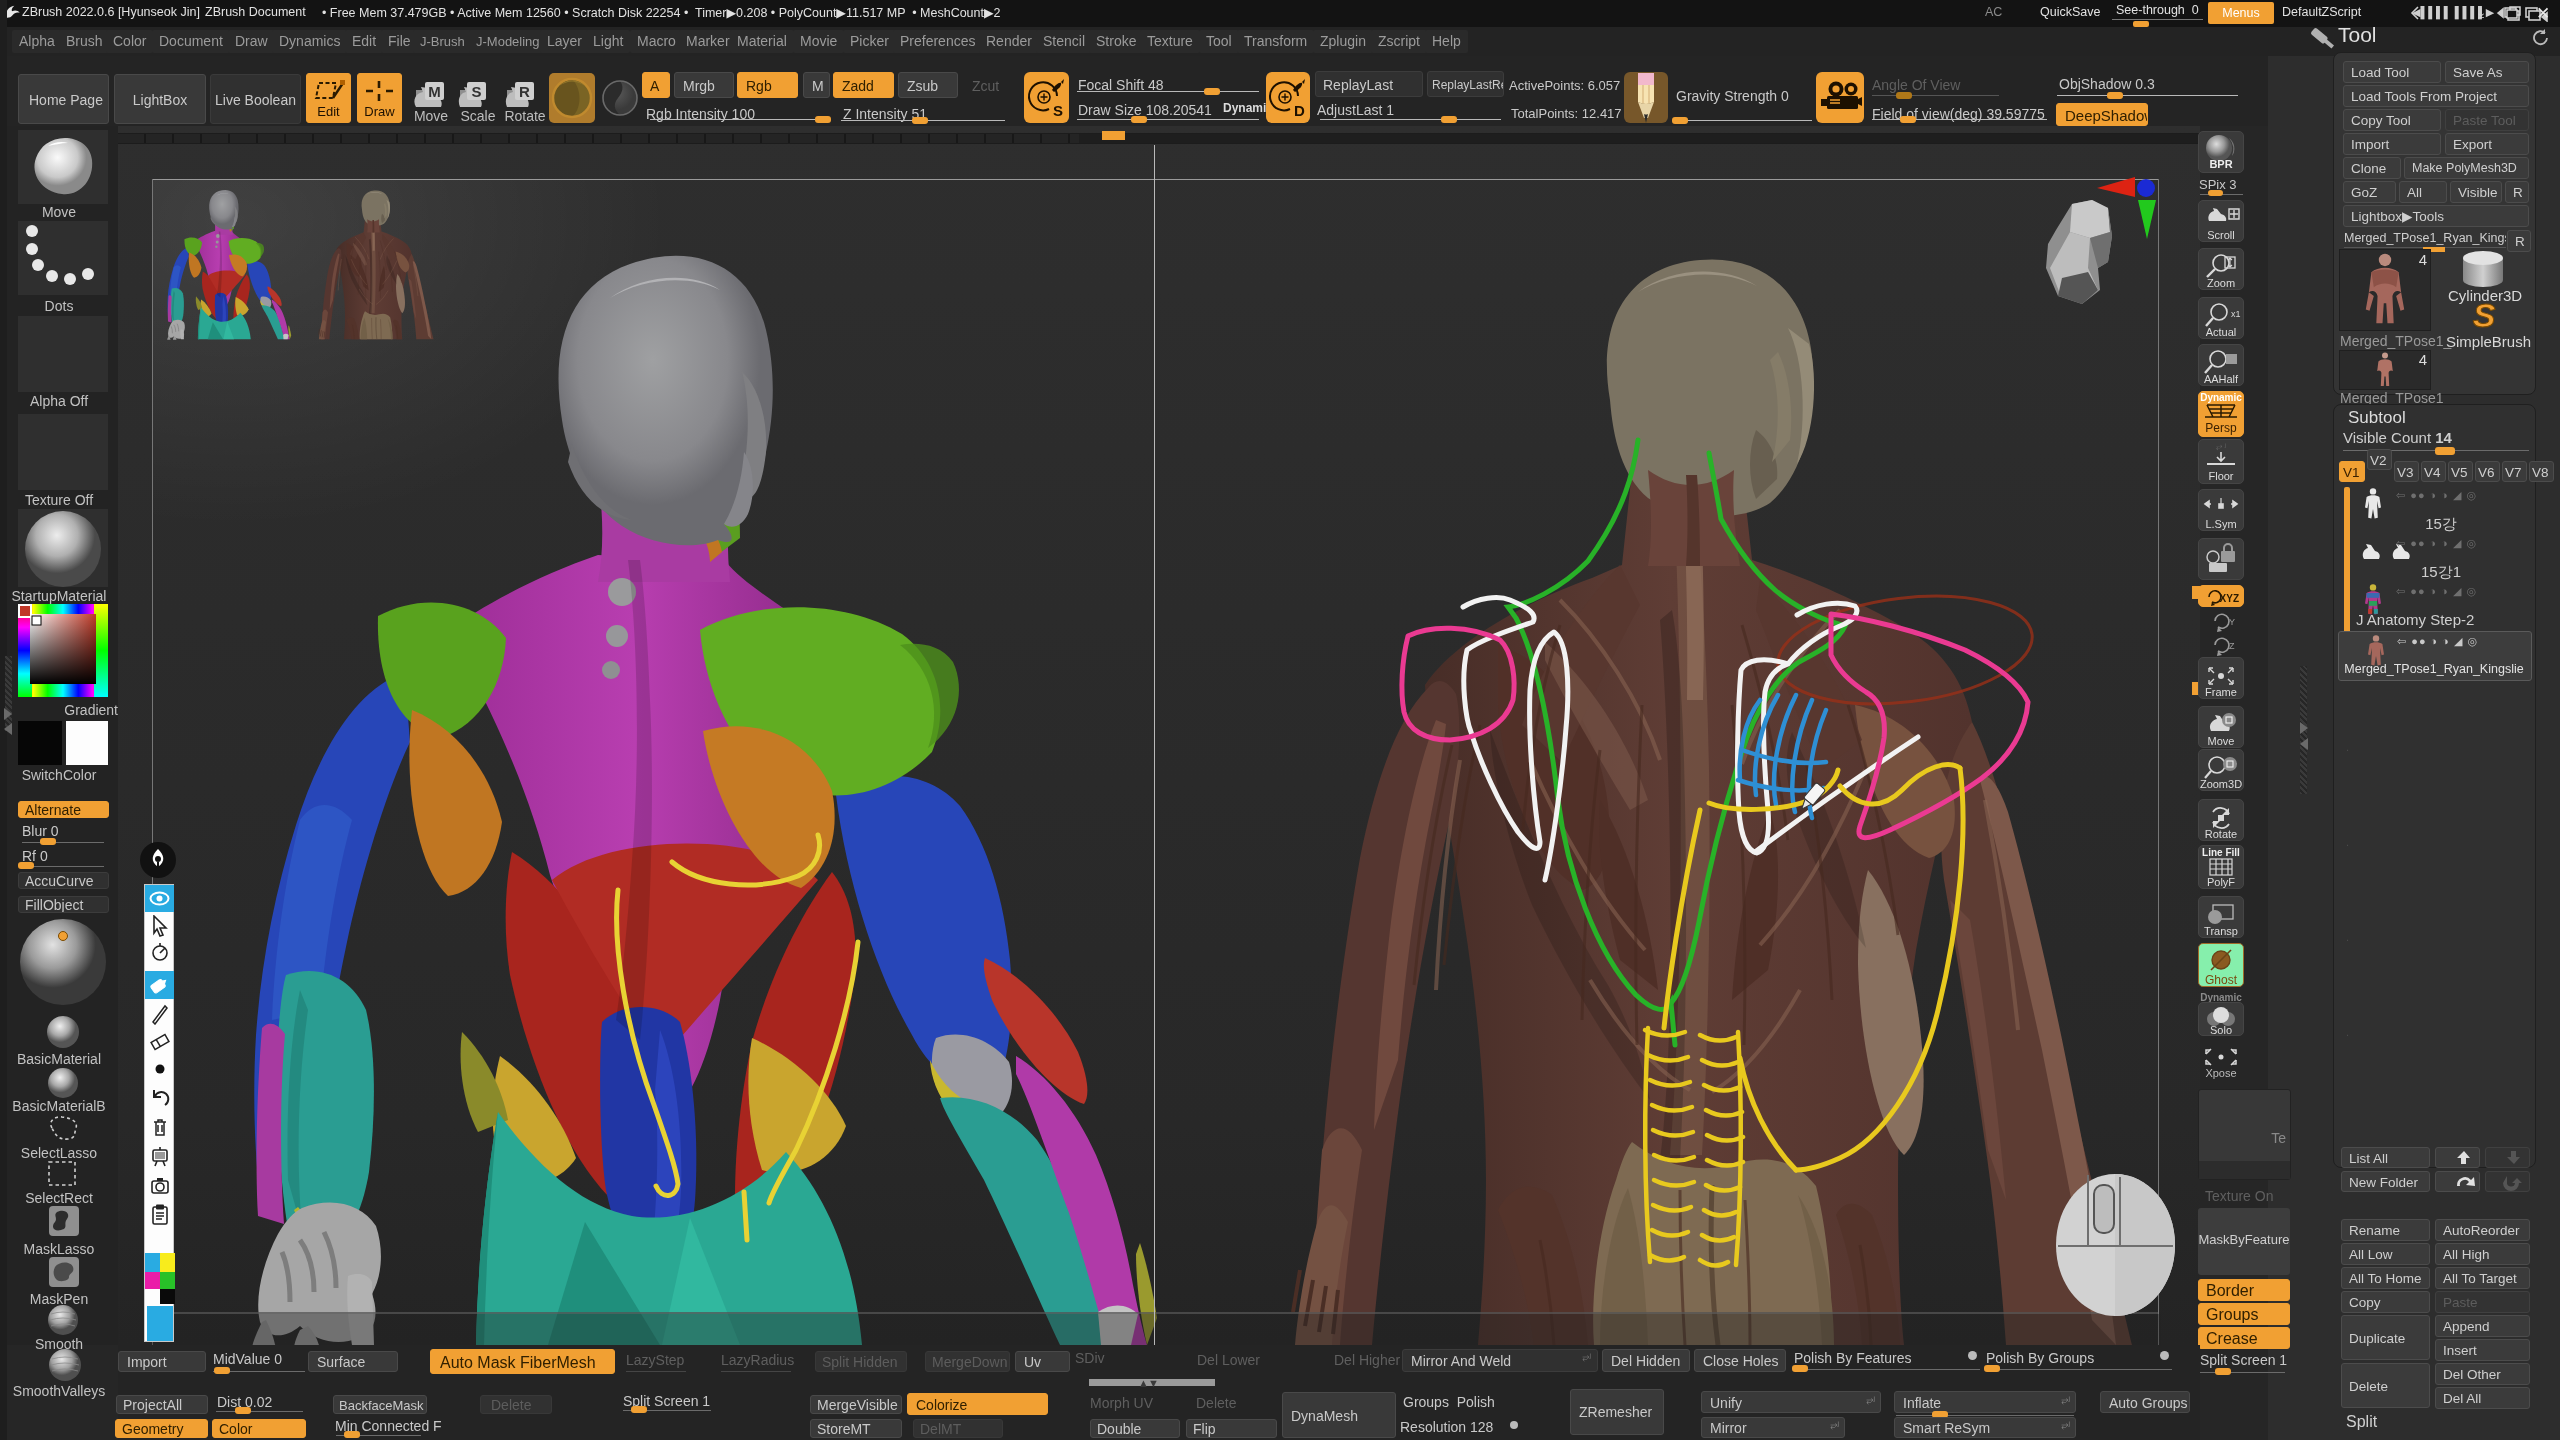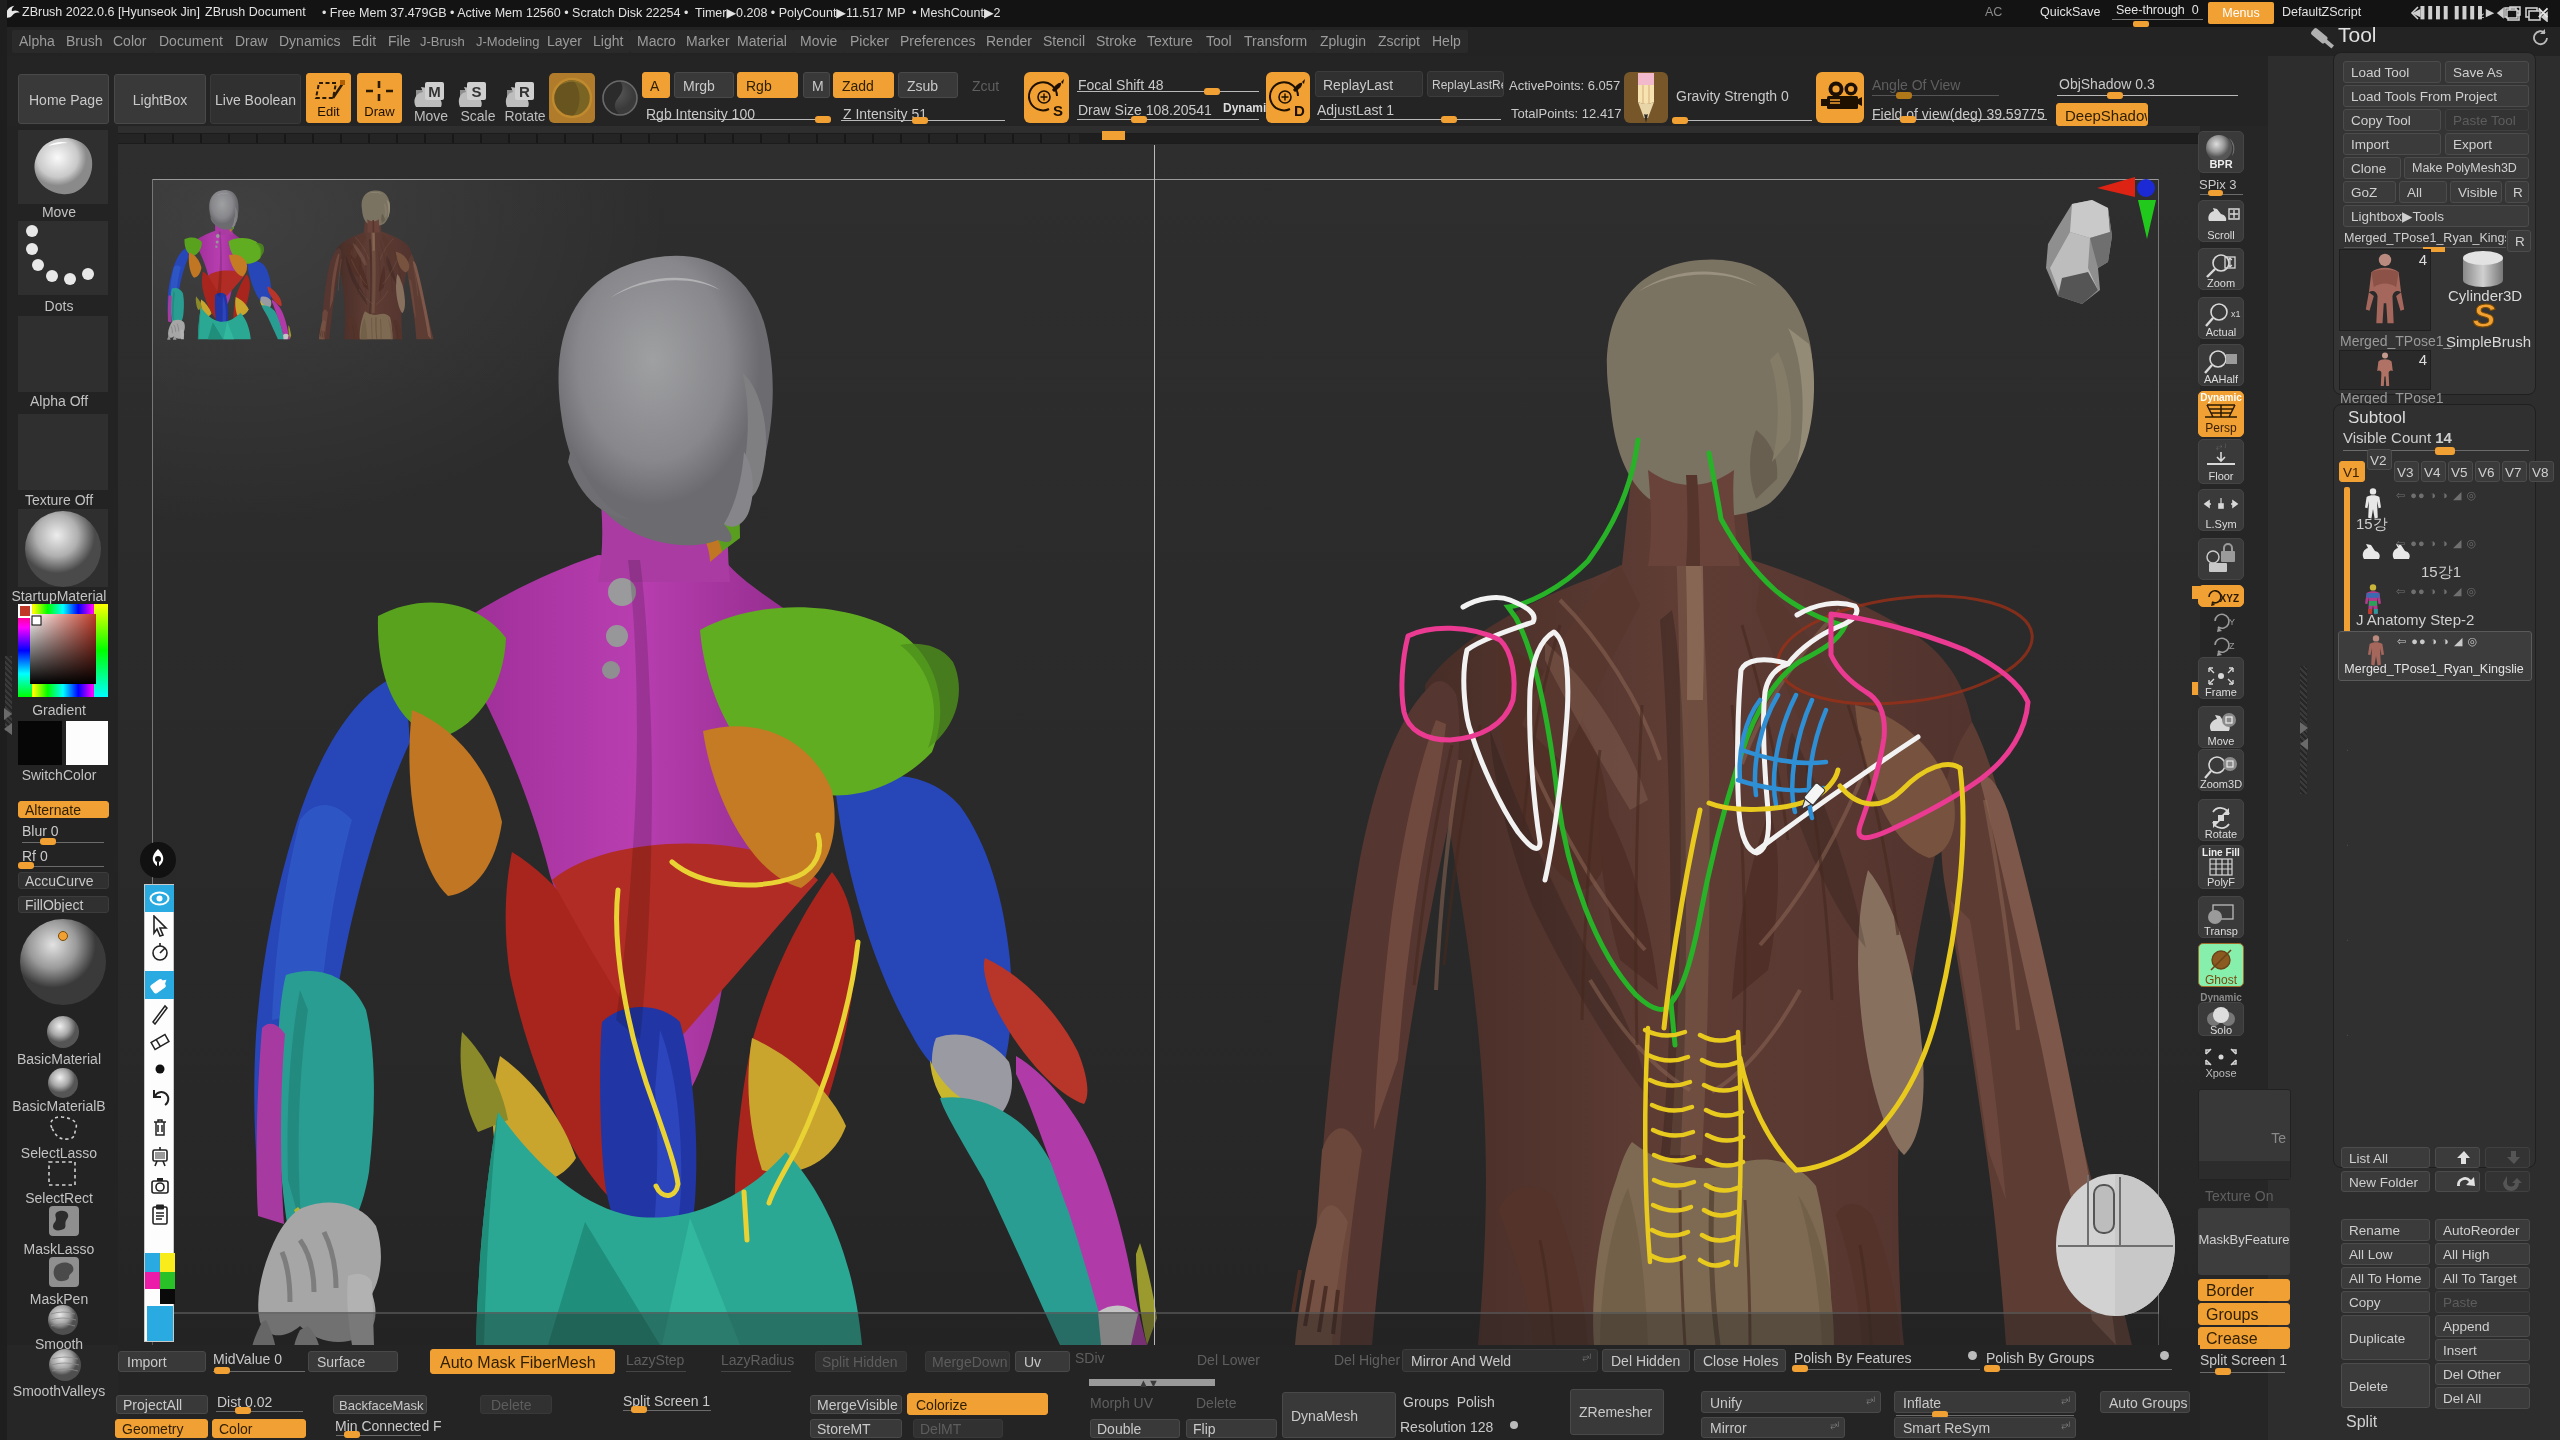--- a/index.html
+++ b/index.html
@@ -348,21 +348,21 @@
         </defs>
         <rect width="90" height="93" fill="url(#hueh)"></rect>
         <rect width="14" height="93" fill="url(#huev)"></rect>
         <rect x="76" width="14" height="93" fill="url(#huev2)"></rect>
         <rect x="12" y="10" width="66" height="70" fill="url(#satx)"></rect>
         <rect x="12" y="10" width="66" height="70" fill="url(#valy)"></rect>
         <rect x="1" y="1" width="12" height="12" fill="#c03828" stroke="#fff" stroke-width="2"></rect>
         <rect x="14" y="12" width="9" height="9" fill="#fff" stroke="#000" stroke-width="1"></rect>
       </svg>
     </div>
-    <div class="tlabel" style="top:576px;text-align:center;">Gradient</div>
+    <div class="tlabel" style="top:576px;text-align:right;">Gradient</div>
     <div class="abs" style="left:18px;top:595px;width:44px;height:44px;background:#060606"></div>
     <div class="abs" style="left:66px;top:595px;width:42px;height:44px;background:#fdfdfd"></div>
     <div class="tlabel" style="top:641px">SwitchColor</div>
     <div class="btn orange" style="left:18px;top:675px;width:91px;height:17px;line-height:17px;text-indent:6px">Alternate</div>
     <span class="lbl" style="left:22px;top:697px">Blur 0</span>
     <div class="slider" style="left:22px;top:716px;width:82px"></div>
     <div class="shandle" style="left:40px;top:712px"></div>
     <span class="lbl" style="left:22px;top:722px">Rf 0</span>
     <div class="slider" style="left:22px;top:740px;width:82px"></div>
     <div class="shandle" style="left:18px;top:736px"></div>
@@ -845,21 +845,21 @@
     <div class="abs" style="left:76px;top:487px;width:6px;height:180px;background:#f1a033;border-radius:2px"></div>
 
     <div class="abs" style="left:88px;top:487px;width:180px;height:46px">
       <svg width="34" height="46" viewBox="0 0 34 46">
         <g fill="#e8e8e8" transform="translate(17,2) scale(.4)">
           <circle cx="0" cy="6" r="8"></circle>
           <path d="M-16 20 C-8 14 8 14 16 20 L20 46 14 48 10 30 12 72 4 74 0 50 -4 74 -12 72 -10 30 -14 48 -20 46Z"></path>
         </g>
       </svg>
       <span class="stctl" style="left:40px;top:2px">⇦ ●● ◑ ◑ ◢ ◎</span>
-      <div class="abs" style="left:0;top:28px;width:170px;text-align:left;color:#cfcfcf;font-size:15px">15강</div>
+      <div class="abs" style="left:0;top:28px;width:170px;text-align:center;color:#cfcfcf;font-size:15px">15강</div>
     </div>
     <div class="abs" style="left:88px;top:535px;width:180px;height:46px">
       <svg width="60" height="30" viewBox="0 0 60 30">
         <g fill="#e8e8e8">
           <path d="M8 24 c-3-5 0-10 4-11 l-2-4 5 1 4 6 c4 1 6 4 4 8z"></path>
           <path d="M38 24 c-3-5 0-10 4-11 l-2-4 5 1 4 6 c4 1 6 4 4 8z"></path>
         </g>
       </svg>
       <span class="stctl" style="left:40px;top:2px">⇦ ●● ◑ ◑ ◢ ◎</span>
       <div class="abs" style="left:0;top:28px;width:170px;text-align:center;color:#cfcfcf;font-size:15px">15강1</div>

